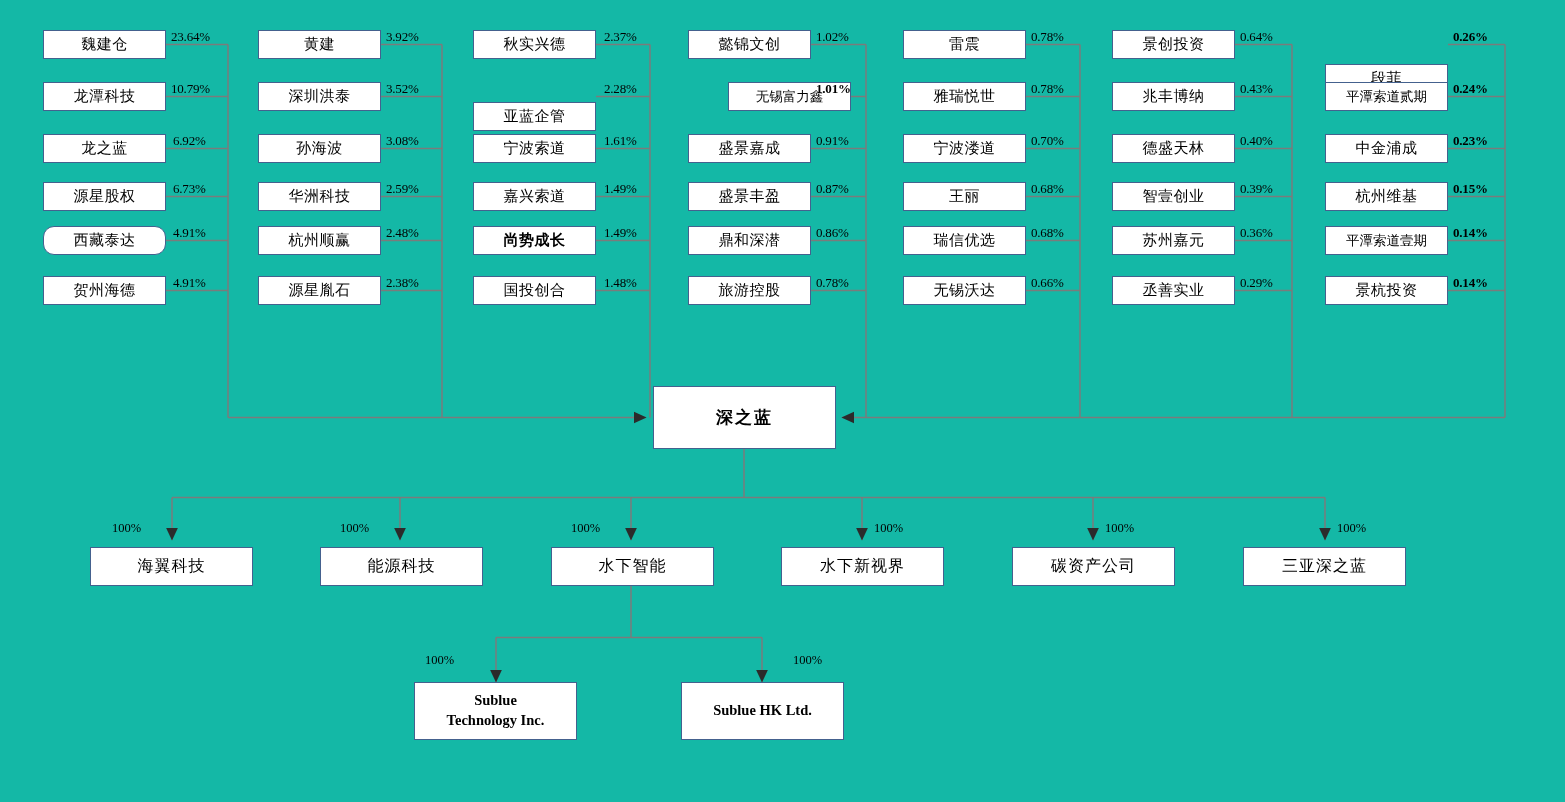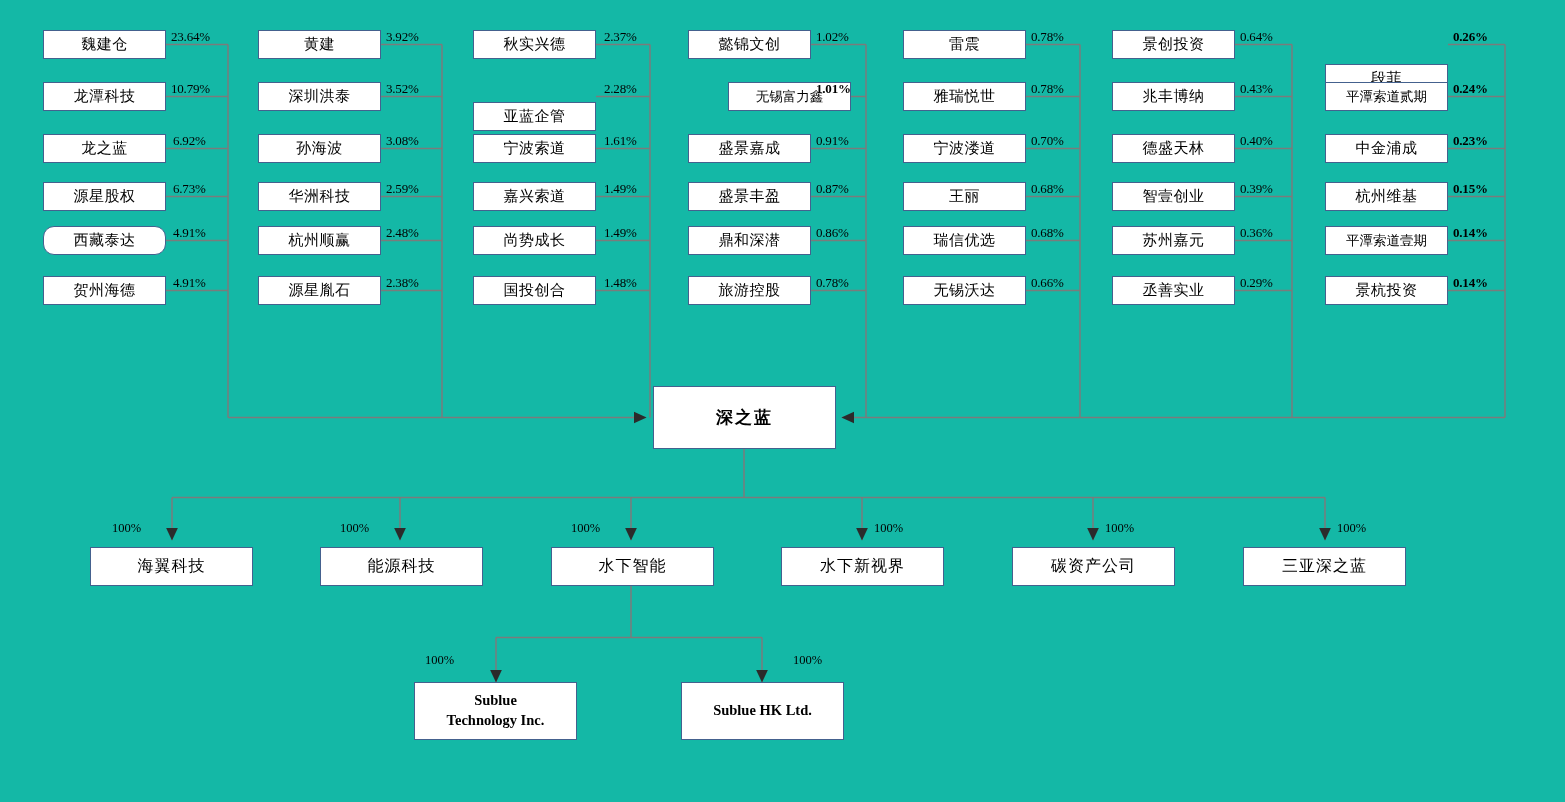--- a/index.html
+++ b/index.html
@@ -218,21 +218,21 @@
     </div>
   <div class="pct" style="left:604px;top:81px;">2.28%</div>
   <div class="node sh" style="left:473px;top:134px;">
       <span>宁波索道</span>
     </div>
   <div class="pct" style="left:604px;top:133px;">1.61%</div>
   <div class="node sh" style="left:473px;top:182px;">
       <span>嘉兴索道</span>
     </div>
   <div class="pct" style="left:604px;top:181px;">1.49%</div>
-  <div class="node sh" style="left:473px;top:226px;">
+  <div class="node sh" style="left:473px;top:226px;font-weight:bold;">
       <span>尚势成长</span>
     </div>
   <div class="pct" style="left:604px;top:225px;">1.49%</div>
   <div class="node sh" style="left:473px;top:276px;">
       <span>国投创合</span>
     </div>
   <div class="pct" style="left:604px;top:275px;">1.48%</div>
 
   <div class="node sh" style="left:688px;top:30px;">
       <span>懿锦文创</span>

